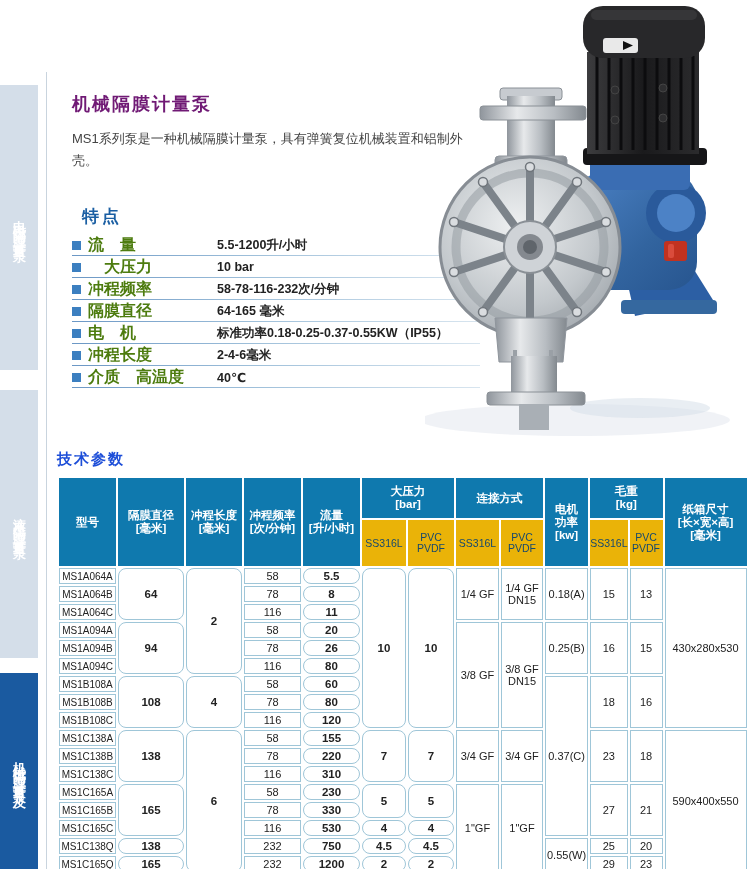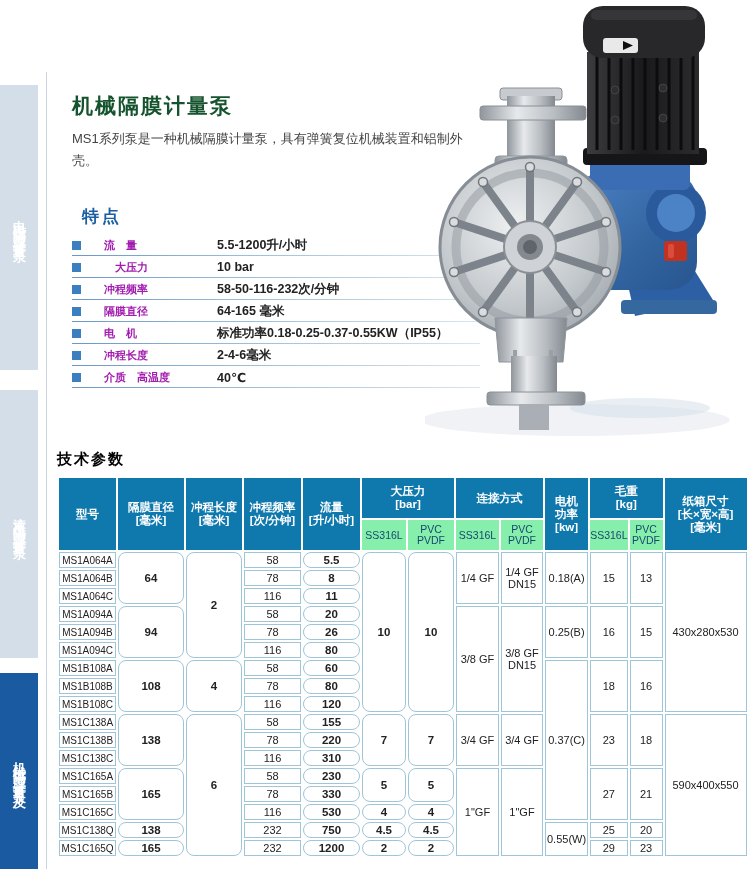--- a/index.html
+++ b/index.html
@@ -13,43 +13,43 @@
   .sidebar { position:absolute; left:0; top:0; width:42px; height:100%; }
   .side-panel { position:absolute; left:0; width:38px; background:#d4dee9; display:flex; align-items:center; justify-content:center; }
   .side-panel:nth-child(1){ top:85px;  height:285px; }
   .side-panel:nth-child(2){ top:390px; height:268px; }
   .side-panel:nth-child(3){ top:673px; height:196px; }
   .side-panel.active { background:#1a5aa0; }
   .side-panel span { writing-mode:vertical-rl; color:#fff; font-size:13px; font-weight:bold; letter-spacing:5px; }
 
   
   .title { position:absolute; left:72px; top:30px; font-size:44px; font-weight:bold; color:#1b5fa3; letter-spacing:1px; }
-  .subtitle { position:absolute; left:72px; top:92px; font-size:21px; font-weight:bold; color:#14532d; letter-spacing:2px;text-align:center; }
+  .subtitle { position:absolute; left:72px; top:92px; font-size:18px; font-weight:bold; color:#701a75; letter-spacing:2px;text-align:center; }
   .desc { position:absolute; left:72px; top:128px; width:402px; font-size:13px; color:#444; line-height:22px; }
 
   
   .feat-head { position:absolute; left:72px; top:205px; font-size:17px; font-weight:bold; color:#1b5fa3; letter-spacing:3px;margin-left:10px; }
   .features { position:absolute; left:72px; top:234px; width:408px; }
   .feature-row { position:relative; height:22px; display:flex; align-items:center; }
   .feature-row::after { content:""; position:absolute; left:0; right:0; bottom:0; height:1px;
       background:linear-gradient(to right,#6b97c5 0%,#9fc0da 45%,#d8e5ef 100%); }
   .bullet { width:9px; height:9px; background:#3c7fc0; margin-right:7px; flex:0 0 auto; }
-  .f-label { font-size:11px; font-weight:bold; color:#a21caf; white-space:pre;margin-left:16px; }
+  .f-label { font-size:16px; font-weight:bold; color:#4d7c0f; white-space:pre; }
   .f-value { position:absolute; left:145px; font-size:12.5px; font-weight:bold; color:#222; white-space:nowrap; }
 
   
   .pump { position:absolute; left:425px; top:0; width:325px; height:440px; }
 
   
-  .spec-head { position:absolute; left:57px; top:450px; font-size:15px; font-weight:bold; color:#000000; letter-spacing:2px; }
+  .spec-head { position:absolute; left:57px; top:450px; font-size:15px; font-weight:bold; color:#1d4ed8; letter-spacing:2px; }
   .spec-wrap { position:absolute; left:57px; top:476px; }
   table { border-collapse:separate; border-spacing:2px; table-layout:fixed; }
   th, td { text-align:center; vertical-align:middle; }
   th.gh { background:#0f79ae; color:#fff; font-size:11.5px; font-weight:bold; height:40px; line-height:13px; padding:2px 1px; }
-  th.sh { background:#86efac; color:#16496e; font-size:10.5px; font-weight:normal; height:30px; line-height:11px; }
+  th.sh { background:#eab308; color:#16496e; font-size:10.5px; font-weight:normal; height:46px; line-height:11px; }
   td { background:#fff; border:1px solid #9fc6d8; font-size:11px; color:#222; height:16px; padding:0 1px; overflow:hidden; white-space:nowrap; }
   td.bold { font-weight:bold; font-size:11.5px;border-radius:8px; }
   td.model { font-size:10px; letter-spacing:0; }
 </style>
 </head>
 <body>
 
 <div class="page">
 
   <div class="vline"></div>
@@ -76,21 +76,21 @@
         <span class="f-value">5.5-1200升/小时</span>
       </div>
       <div class="feature-row">
         <span class="bullet"></span>
         <span class="f-label">　大压力</span>
         <span class="f-value">10 bar</span>
       </div>
       <div class="feature-row">
         <span class="bullet"></span>
         <span class="f-label">冲程频率</span>
-        <span class="f-value">58-50-116-232次/分钟</span>
+        <span class="f-value">58-78-116-232次/分钟</span>
       </div>
       <div class="feature-row">
         <span class="bullet"></span>
         <span class="f-label">隔膜直径</span>
         <span class="f-value">64-165 毫米</span>
       </div>
       <div class="feature-row">
         <span class="bullet"></span>
         <span class="f-label">电　机</span>
         <span class="f-value">标准功率0.18-0.25-0.37-0.55KW（IP55）</span>

